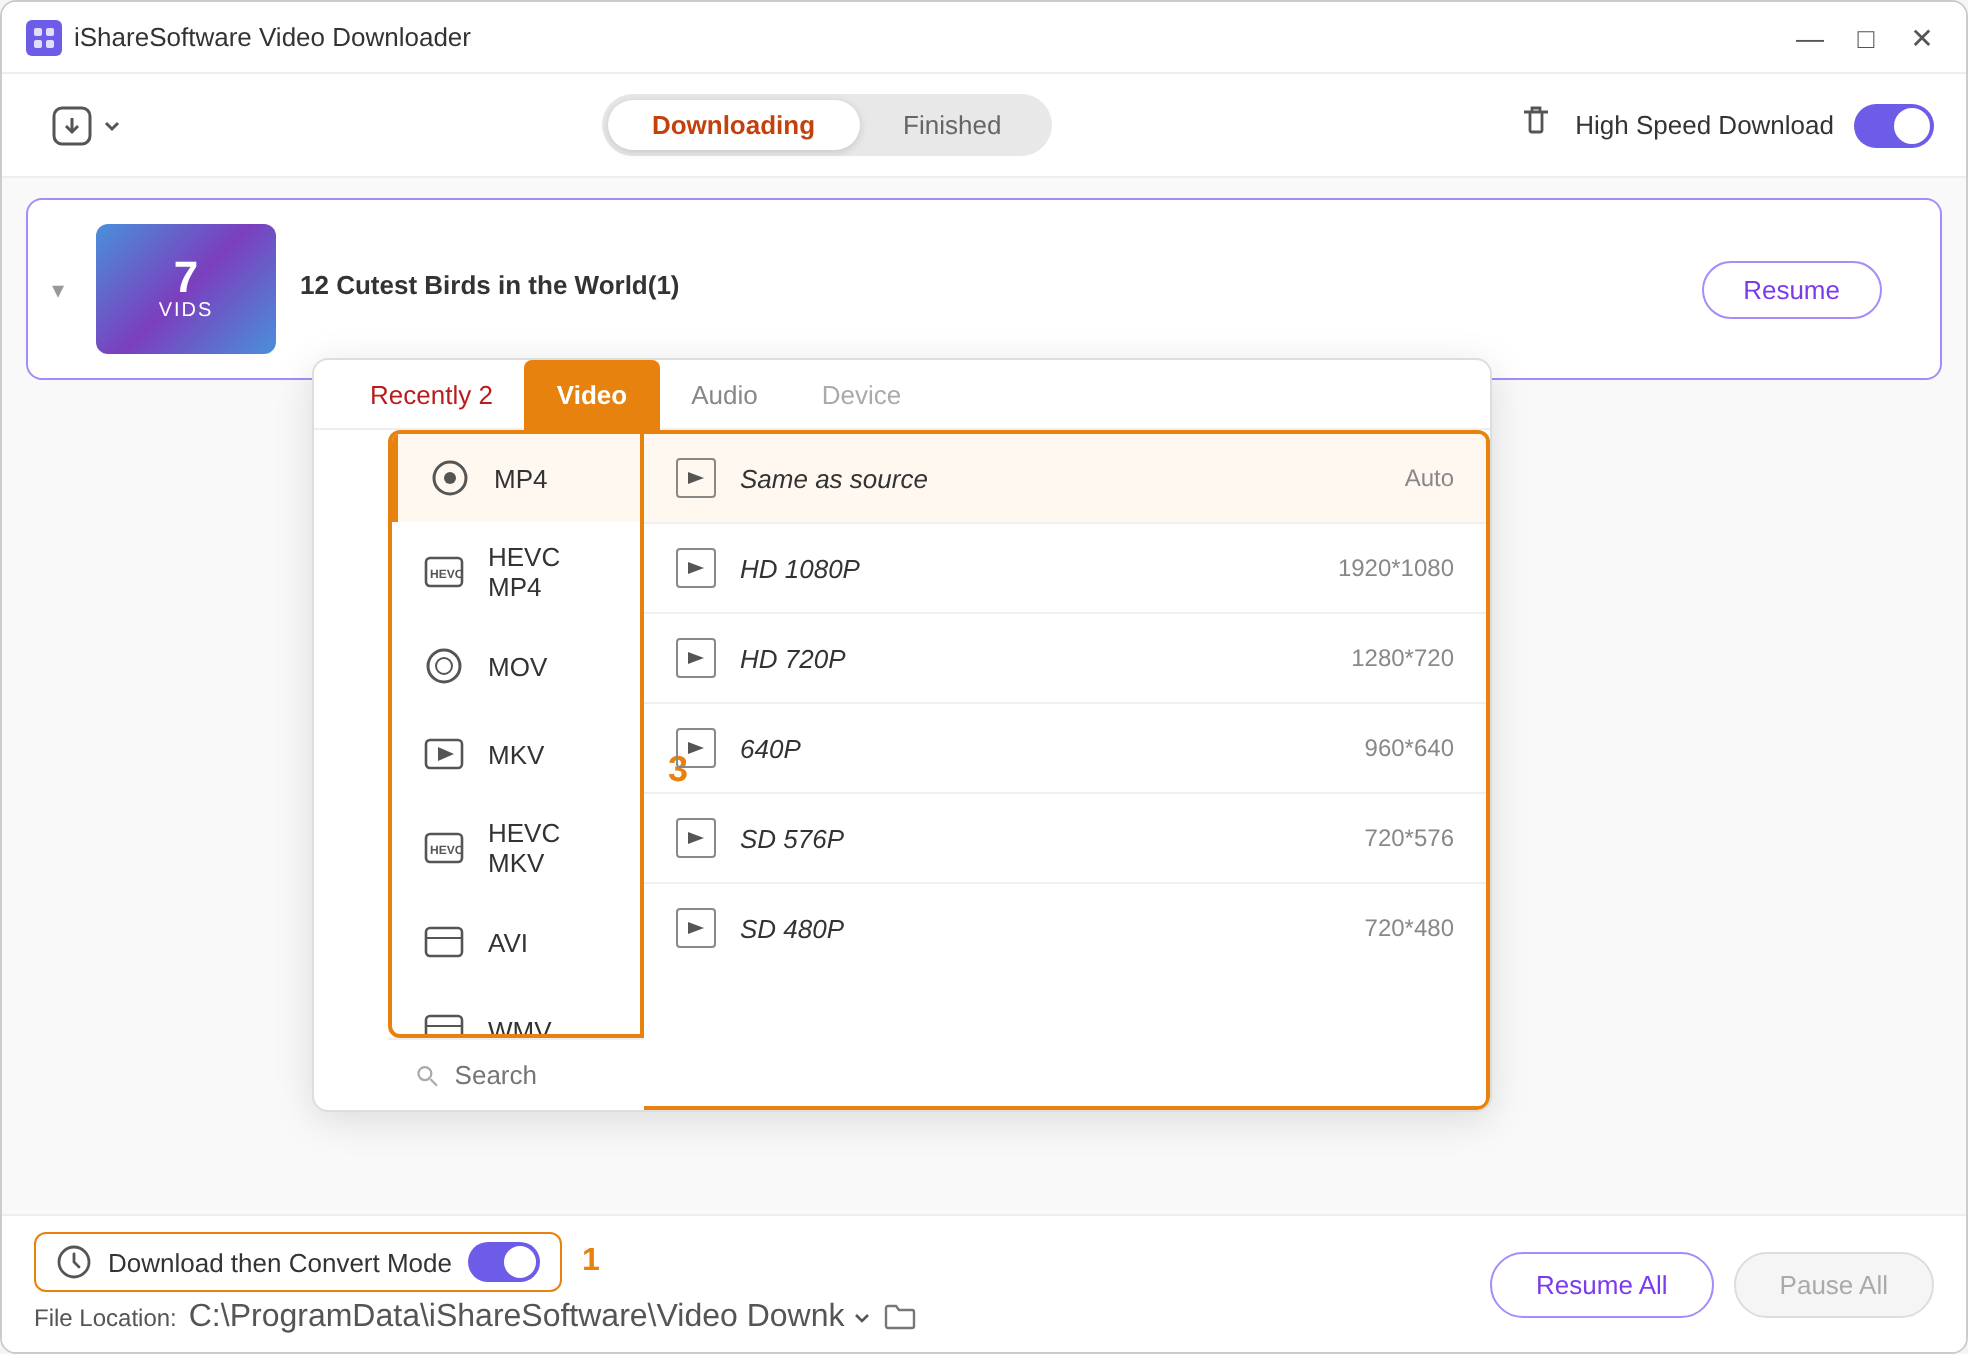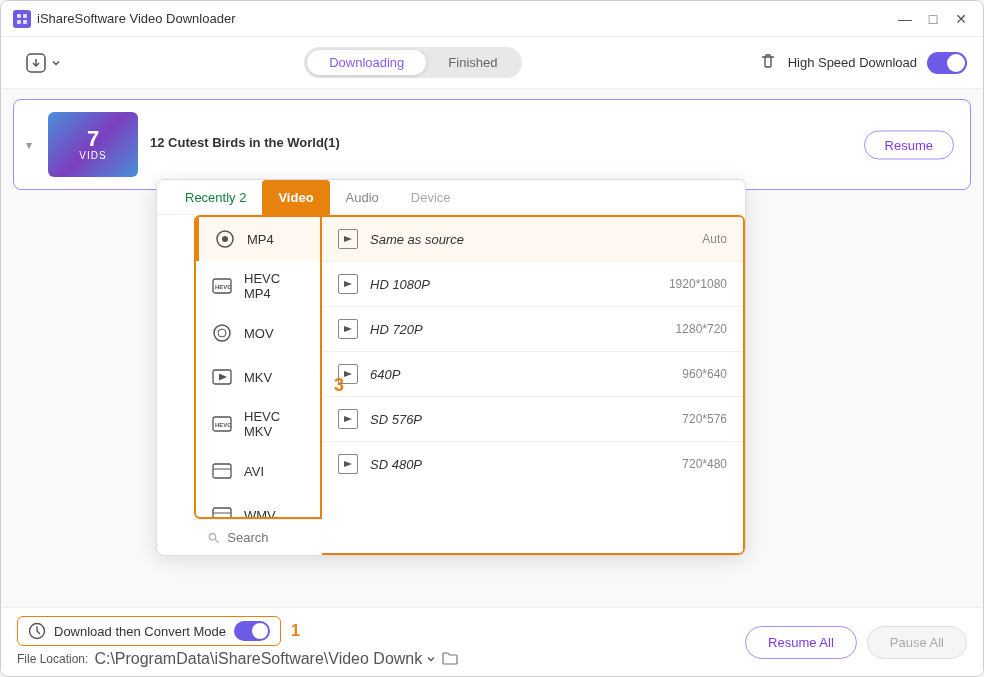--- a/index.html
+++ b/index.html
@@ -106,22 +106,23 @@
       border-radius: 18px;
       cursor: pointer;
       font-size: 13px;
       font-weight: 500;
       color: #666;
       border: none;
       background: none;
     }
     .tab-toggle-item.active {
       background: #fff;
-      color: #8b5cf6;
+      color: #c2410c;
       box-shadow: 0 1px 4px rgba(0,0,0,0.15);
+      font-weight: bold;
     }
     .toolbar-right {
       display: flex;
       align-items: center;
       gap: 10px;
     }
     .trash-icon {
       cursor: pointer;
       color: #666;
       font-size: 16px;
@@ -202,21 +203,21 @@
       flex: 1;
     }
     .video-title {
       font-size: 13px;
       font-weight: 600;
       color: #333;
       margin-bottom: 4px;
     }
     .resume-btn {
       position: absolute;
-      right: 16px;
+      right: 29px;
       top: 50%;
       transform: translateY(-50%);
       padding: 6px 20px;
       border: 1.5px solid #a78bfa;
       border-radius: 20px;
       background: #fff;
       color: #7c3aed;
       cursor: pointer;
       font-size: 13px;
     }
@@ -249,21 +250,21 @@
       border: none;
       background: none;
     }
     .fp-tab.active {
       color: #fff;
       background: #e8820e;
       border-radius: 4px 4px 0 0;
       font-weight: 600;
     }
     .fp-tab.recent {
-      color: #15803d;
+      color: #b91c1c;
     }
     .fp-tab.device-tab {
       color: #aaa;
     }
     .format-picker-body {
       display: flex;
       height: 340px;
     }
     .format-item {
       display: flex;

